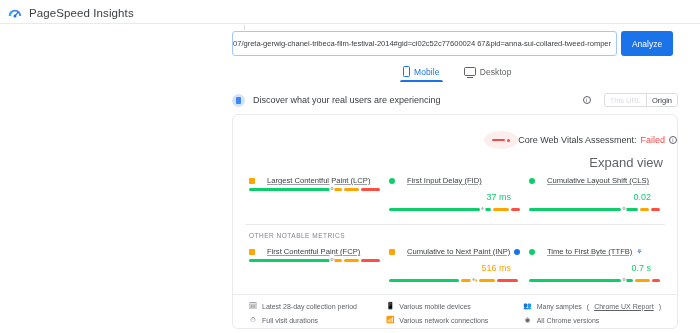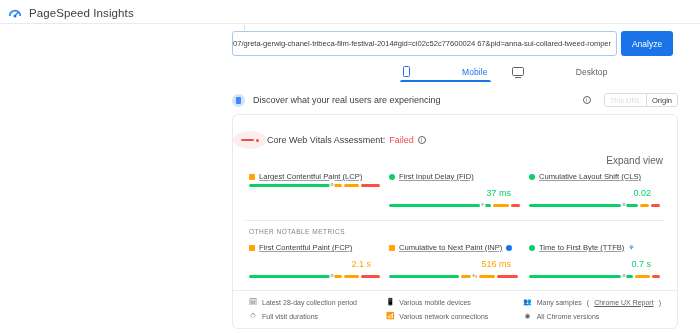--- a/index.html
+++ b/index.html
@@ -83,21 +83,21 @@
     display: flex;
     gap: 18px;
     font-size: 8.5px;
   }
   .tab {
     display: flex; align-items: center; gap: 4px;
     padding: 2px 3px 5px 3px;
     cursor: pointer;
     position: relative;
   }
-  .tab .tab-label { letter-spacing: .1px; margin-left: 48px; }
+  .tab .tab-label { letter-spacing: .1px; }
   .tab.active { color: #1a73e8; }
   .tab.active::after {
     content: "";
     position: absolute;
     left: 0; right: 0; bottom: 0;
     height: 2px; background: #1a73e8;
     border-radius: 2px 2px 0 0;
   }
   .tab.inactive { color: #5f6368; }
   .icon-mobile {
@@ -176,21 +176,21 @@
   .card {
     position: absolute;
     left: 232px; top: 114px;
     width: 446px; height: 215px;
     background: #fff;
     border: 1px solid #e8eaed;
     border-radius: 6px;
   }
 
   .cwv-header {
-    display: flex; align-items: center; justify-content: flex-start;
+    display: flex; align-items: center; justify-content: flex-end;
     padding-top: 16px;
   }
   .cwv-circle {
     width: 34px; height: 18px;
     border-radius: 50%;
     background: #fdeeee;
     display: flex; align-items: center; justify-content: center;
     position: relative;
   }
   .cwv-circle .dash {
@@ -209,21 +209,21 @@
     color: #3c4043;
     display: flex; align-items: center; gap: 4px;
   }
   .cwv-status { color: #f24b4b; }
 
   .expand-row {
     display: flex; justify-content: flex-end;
     padding: 6px 14px 0 0;
   }
   .expand-link {
-    font-size: 10px;
+    font-size: 13px;
     color: #5f6368;
     cursor: pointer;
   }
 
   
   .metrics {
     display: flex;
     padding: 6px 12px 0 12px;
     gap: 0;
   }
@@ -234,20 +234,21 @@
   }
   .sq { width: 6px; height: 6px; flex: none; border-radius: 1px; }
   .sq.green { background: #0cce6b; border-radius: 50%; }
   .sq.orange { background: #ffa400; }
   .metric-name {
     color: #3c4043;
     text-decoration: underline;
     text-decoration-color: #9aa0a6;
     cursor: pointer;
     white-space: nowrap;
+    margin-left: 8px;
   }
   .badge-info {
     width: 6px; height: 6px;
     border-radius: 50%;
     background: #1a73e8;
     flex: none;
   }
   .badge-flask {
     font-size: 7px;
     color: #1a73e8;
@@ -453,21 +454,20 @@
     <div class="divider"></div>
     <div class="section-label">OTHER NOTABLE METRICS</div>
 
     <div class="metrics">
 
       <div class="metric">
         <div class="metric-head">
           <span class="sq orange"></span>
           <span class="metric-name">First Contentful Paint (FCP)</span>
         </div>
-        <div class="metric-value orange">2.1 s</div>
         <div class="bar">
           <span class="seg-bar green" style="width:61%"></span>
           <span class="seg-bar orange" style="width:8%"></span>
           <span class="seg-bar orange" style="width:11%"></span>
           <span class="seg-bar red" style="width:15%"></span>
           <span class="marker" style="left:63%">
               <span class="m-dot"></span>
             </span>
         </div>
       </div>

